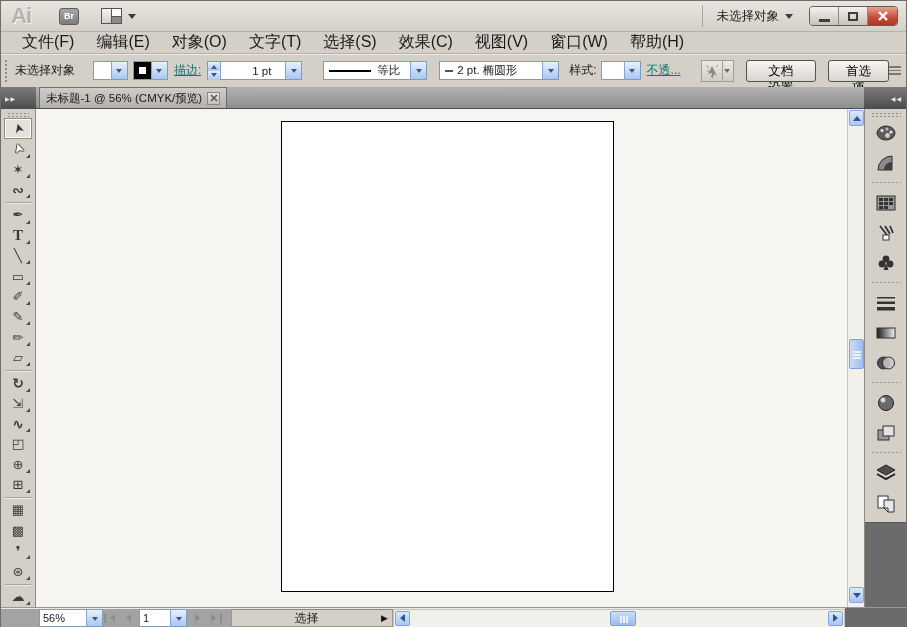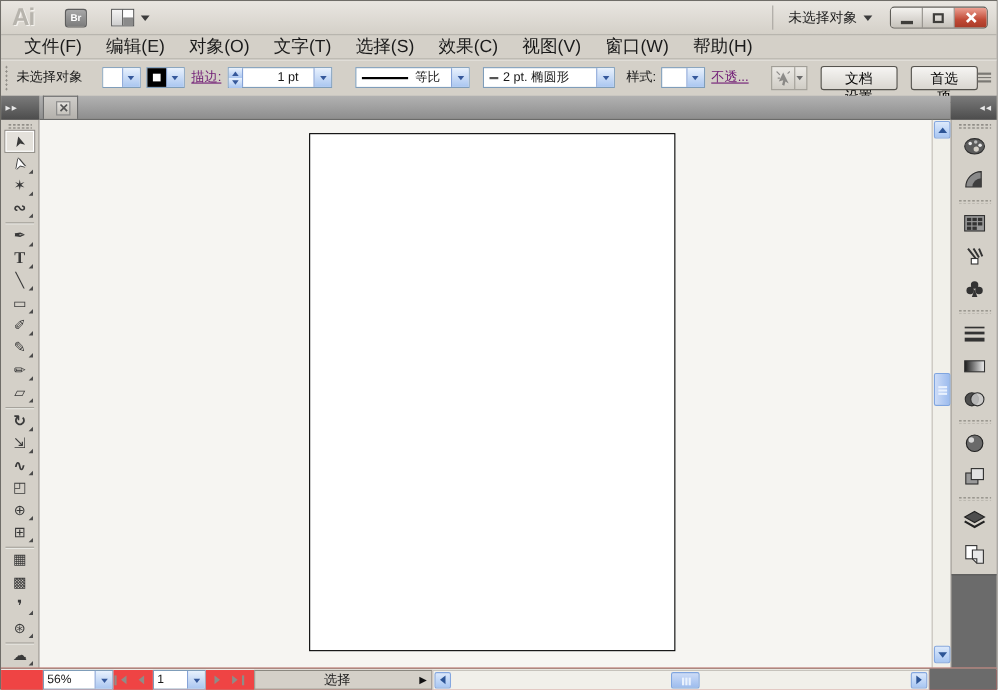--- a/index.html
+++ b/index.html
@@ -43,21 +43,21 @@
     background-image:radial-gradient(circle,#8f8c86 35%,transparent 40%); background-size:4px 4px; }
   .cb-status { margin:0 18px 0 4px; white-space:nowrap; }
   .combo { display:flex; align-items:stretch; height:19px; background:#fff; border:1px solid #7f9db9; }
   .combo .field { display:flex; align-items:center; padding:0 3px; font-size:11.5px; white-space:nowrap; }
   .xp-v { width:16px; background:linear-gradient(#e8f1fd,#aac6f0); border-left:1px solid #86a3d8;
     display:flex; align-items:center; justify-content:center; }
   .xp-v::after { content:""; width:0; height:0; border:3.5px solid transparent; border-top:4.5px solid #35589b; margin-top:4px; }
   .swatch-fill { width:17px; height:17px; background:#fff; }
   .swatch-stroke { width:17px; height:17px; background:#000; position:relative; }
   .swatch-stroke::after { content:""; position:absolute; left:5px; top:5px; width:7px; height:7px; background:#fff; }
-  .link { color:#701a75; text-decoration:underline; margin:0 6px; white-space:nowrap; cursor:default; }
+  .link { color:#0f766e; text-decoration:underline; margin:0 6px; white-space:nowrap; cursor:default; }
   .spinner { width:13px; display:flex; flex-direction:column; border-right:1px solid #86a3d8; }
   .spinner div { flex:1; background:linear-gradient(#e8f1fd,#aac6f0); display:flex; align-items:center; justify-content:center; }
   .spinner .up::after { content:""; border:3px solid transparent; border-bottom:4px solid #35589b; margin-bottom:2px; }
   .spinner .dn::after { content:""; border:3px solid transparent; border-top:4px solid #35589b; margin-top:2px; }
   .stroke-line { width:42px; height:2px; background:#000; margin:0 6px 0 2px; }
   .brush-dash { width:8px; height:2px; background:#555; margin:0 4px 0 2px; }
   .cb-label { margin:0 4px 0 10px; white-space:nowrap; }
   .wand-btn { display:flex; align-items:center; margin-left:14px; border:1px solid #a19e97; background:linear-gradient(#eceae6,#d0cdc6); height:22px; padding:0 2px; }
   .wand-btn svg { opacity:.55; }
   .wand-dd { width:9px; height:100%; display:flex; align-items:center; justify-content:center; border-left:1px solid #a19e97; }
@@ -111,21 +111,21 @@
 
   .dock { width:42px; background:#d4d0c8; border-left:1px solid #8f8c86; display:flex; flex-direction:column; align-items:center; }
   .dock .grip-h { width:30px; height:5px; margin:3px 0 1px;
     background-image:radial-gradient(circle,#8f8c86 35%,transparent 40%); background-size:4px 3px; }
   .dicon { width:32px; height:26px; margin:2px 0; display:flex; align-items:center; justify-content:center; cursor:default; }
   .dsep { width:30px; height:4px; margin:3px 0;
     background-image:radial-gradient(circle,#9a978f 35%,transparent 40%); background-size:4px 3px; }
   .dock-dark { width:100%; flex:1; background:#6b6b6b; border-top:1px solid #585858; margin-top:4px; }
 
   
-  .statusbar { position:absolute; left:0; top:606px; width:100%; height:21px; background:#ef4444;
+  .statusbar { position:absolute; left:0; top:606px; width:100%; height:21px; background:#a3a3a3;
     border-top:1px solid #9b9890; box-shadow:inset 0 1px 0 #eceae6; }
   .sb-zoom { position:absolute; left:38px; top:1px; height:18px; }
   .sb-zoom .field { width:46px; font-size:11px; }
   .sb-nav { position:absolute; left:102px; top:1px; height:18px; display:flex; align-items:center; }
   .navbtn { width:17px; height:16px; display:flex; align-items:center; justify-content:center; }
   .ntri-l { border:4px solid transparent; border-right:5px solid #8f8d88; margin-right:4px; }
   .ntri-r { border:4px solid transparent; border-left:5px solid #8f8d88; margin-left:4px; }
   .nbar { width:2px; height:9px; background:#8f8d88; }
   .sb-art { margin:0 2px; height:18px; }
   .sb-art .field { width:30px; font-size:11px; }
@@ -256,20 +256,21 @@
         <i></i>
       </div>
   </div>
 
   <div class="tabbar">
     <div class="collapse">
       <span>▶▶</span>
     </div>
     <div class="tabstrip">
       <div class="doctab">
+        <span>未标题-1 @ 56% (CMYK/预览)</span>
         <span class="tab-close">
           <svg width="8" height="8" viewBox="0 0 8 8">
             <path d="M1 1 L7 7 M7 1 L1 7" stroke="#555" stroke-width="1.6"></path>
           </svg>
         </span>
       </div>
     </div>
     <div class="collapse right">
       <span>◀◀</span>
     </div>

